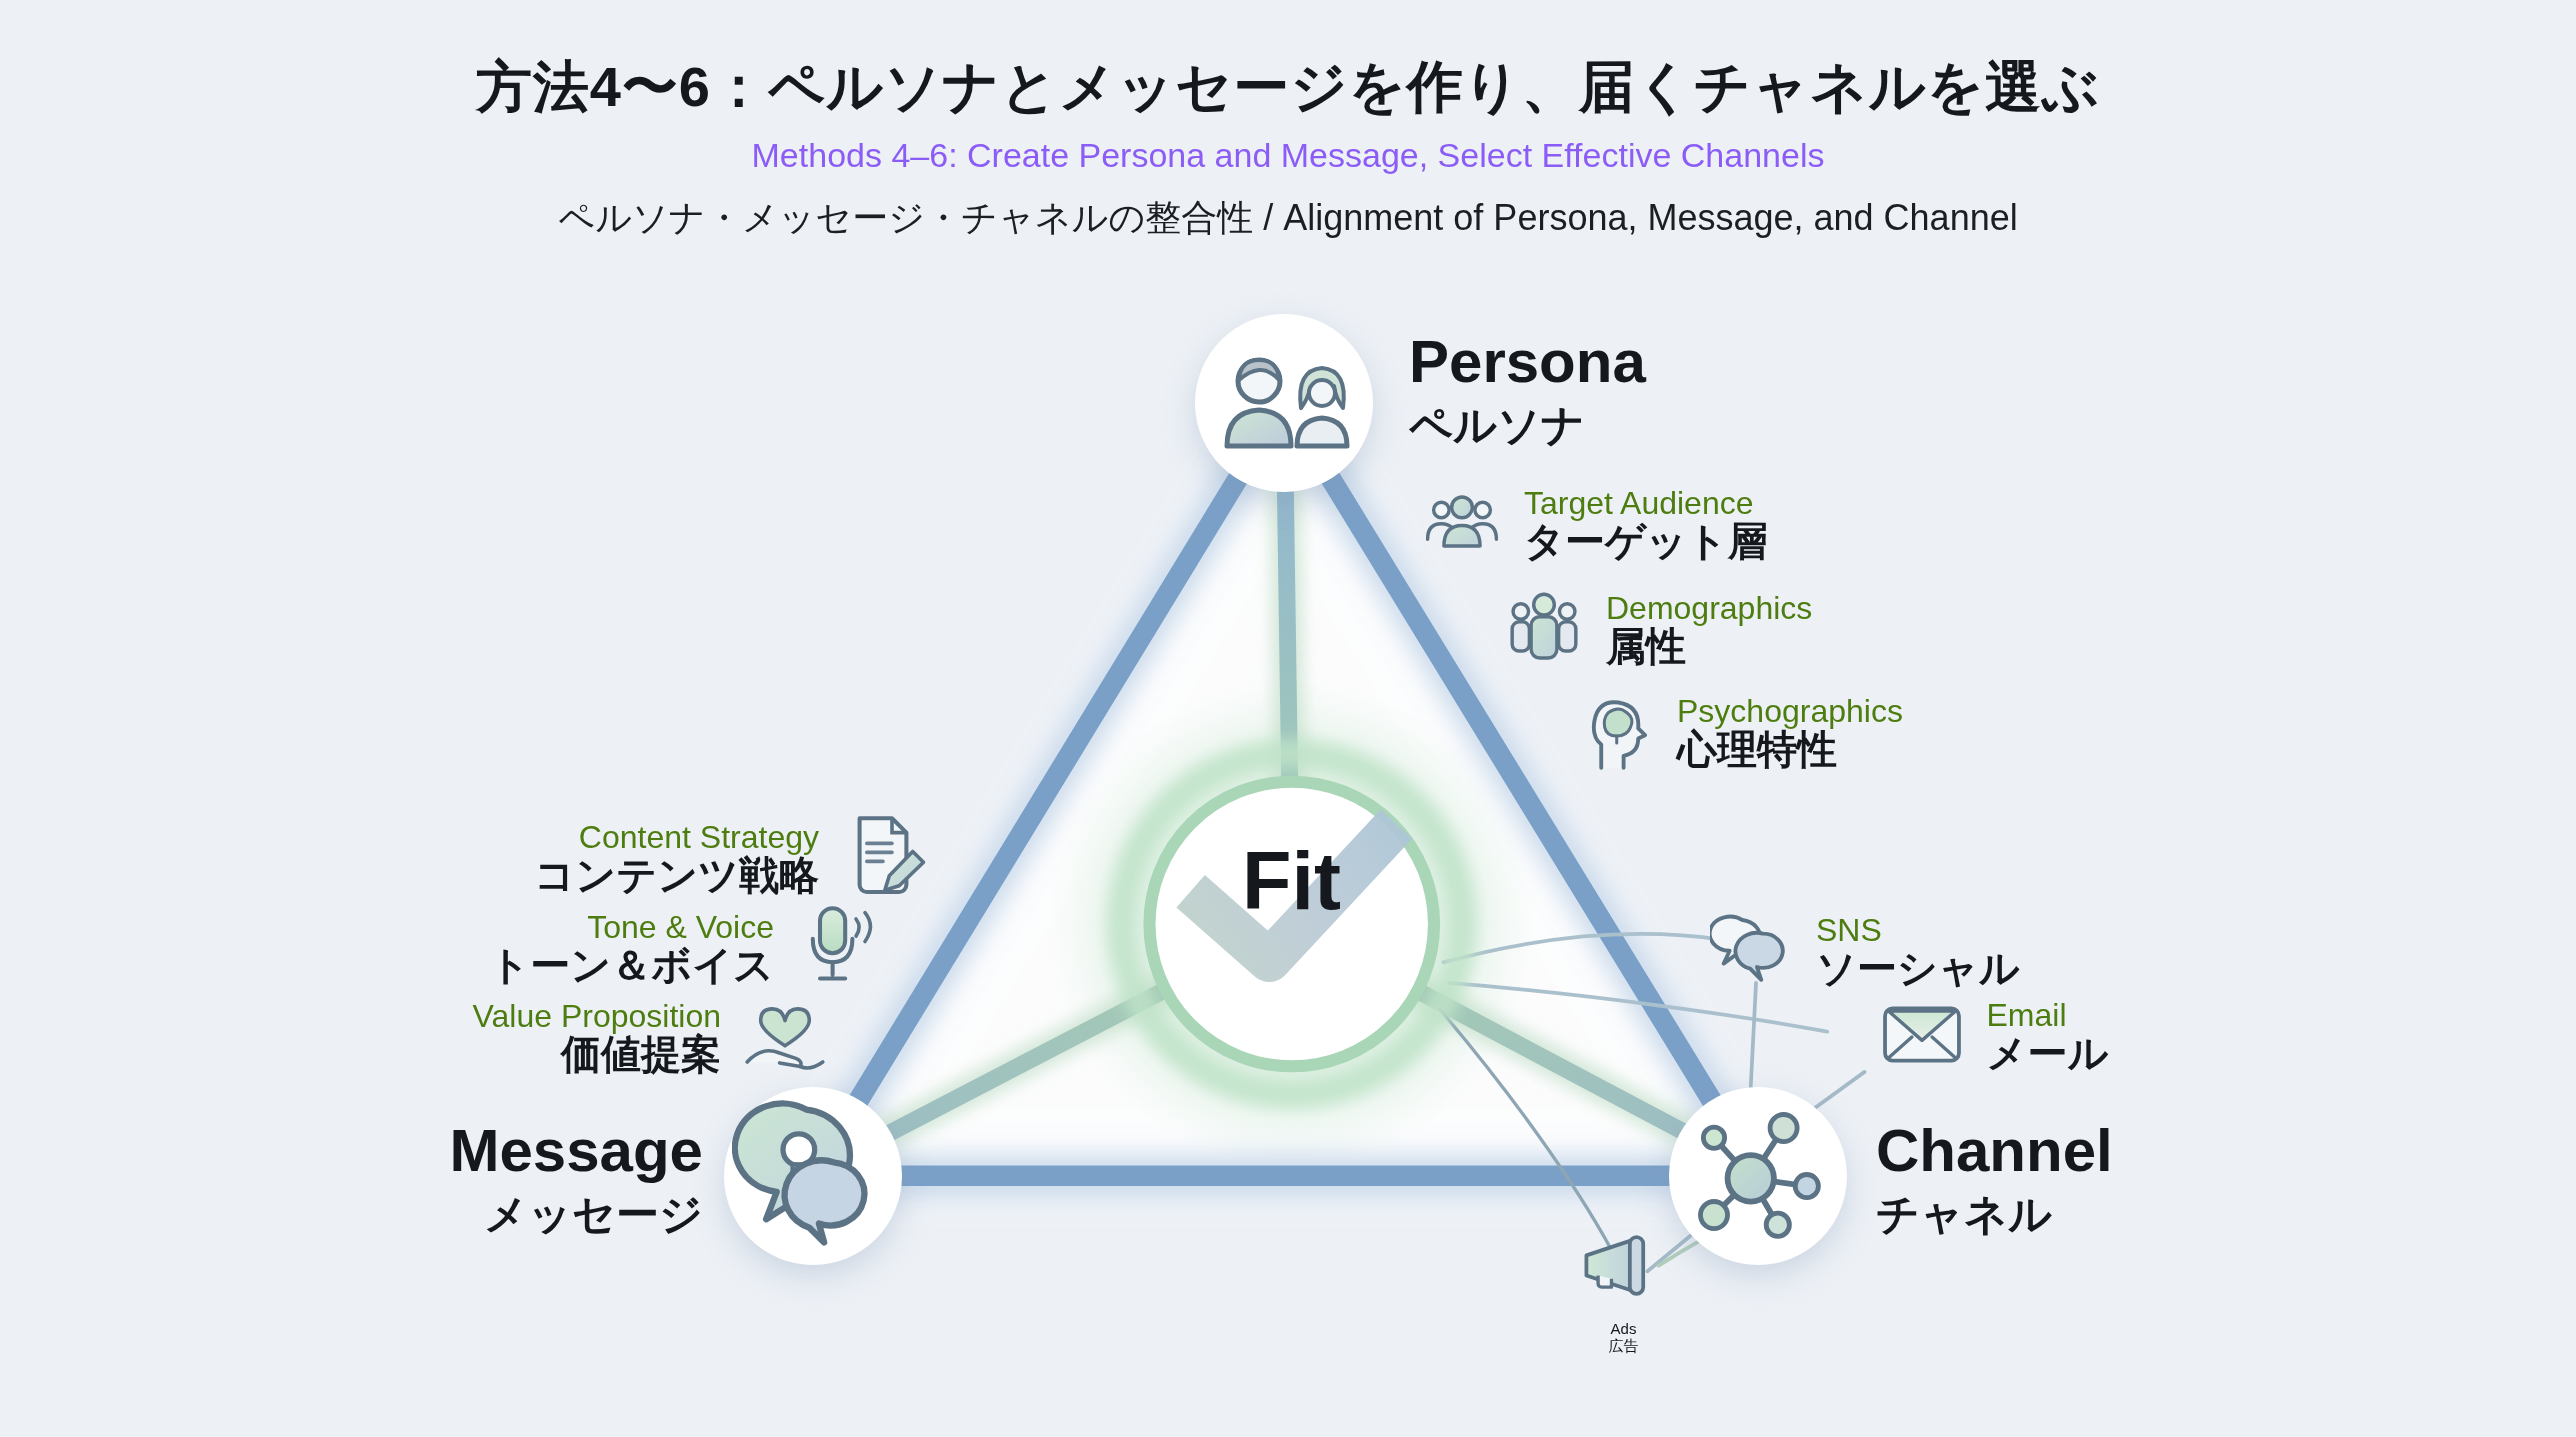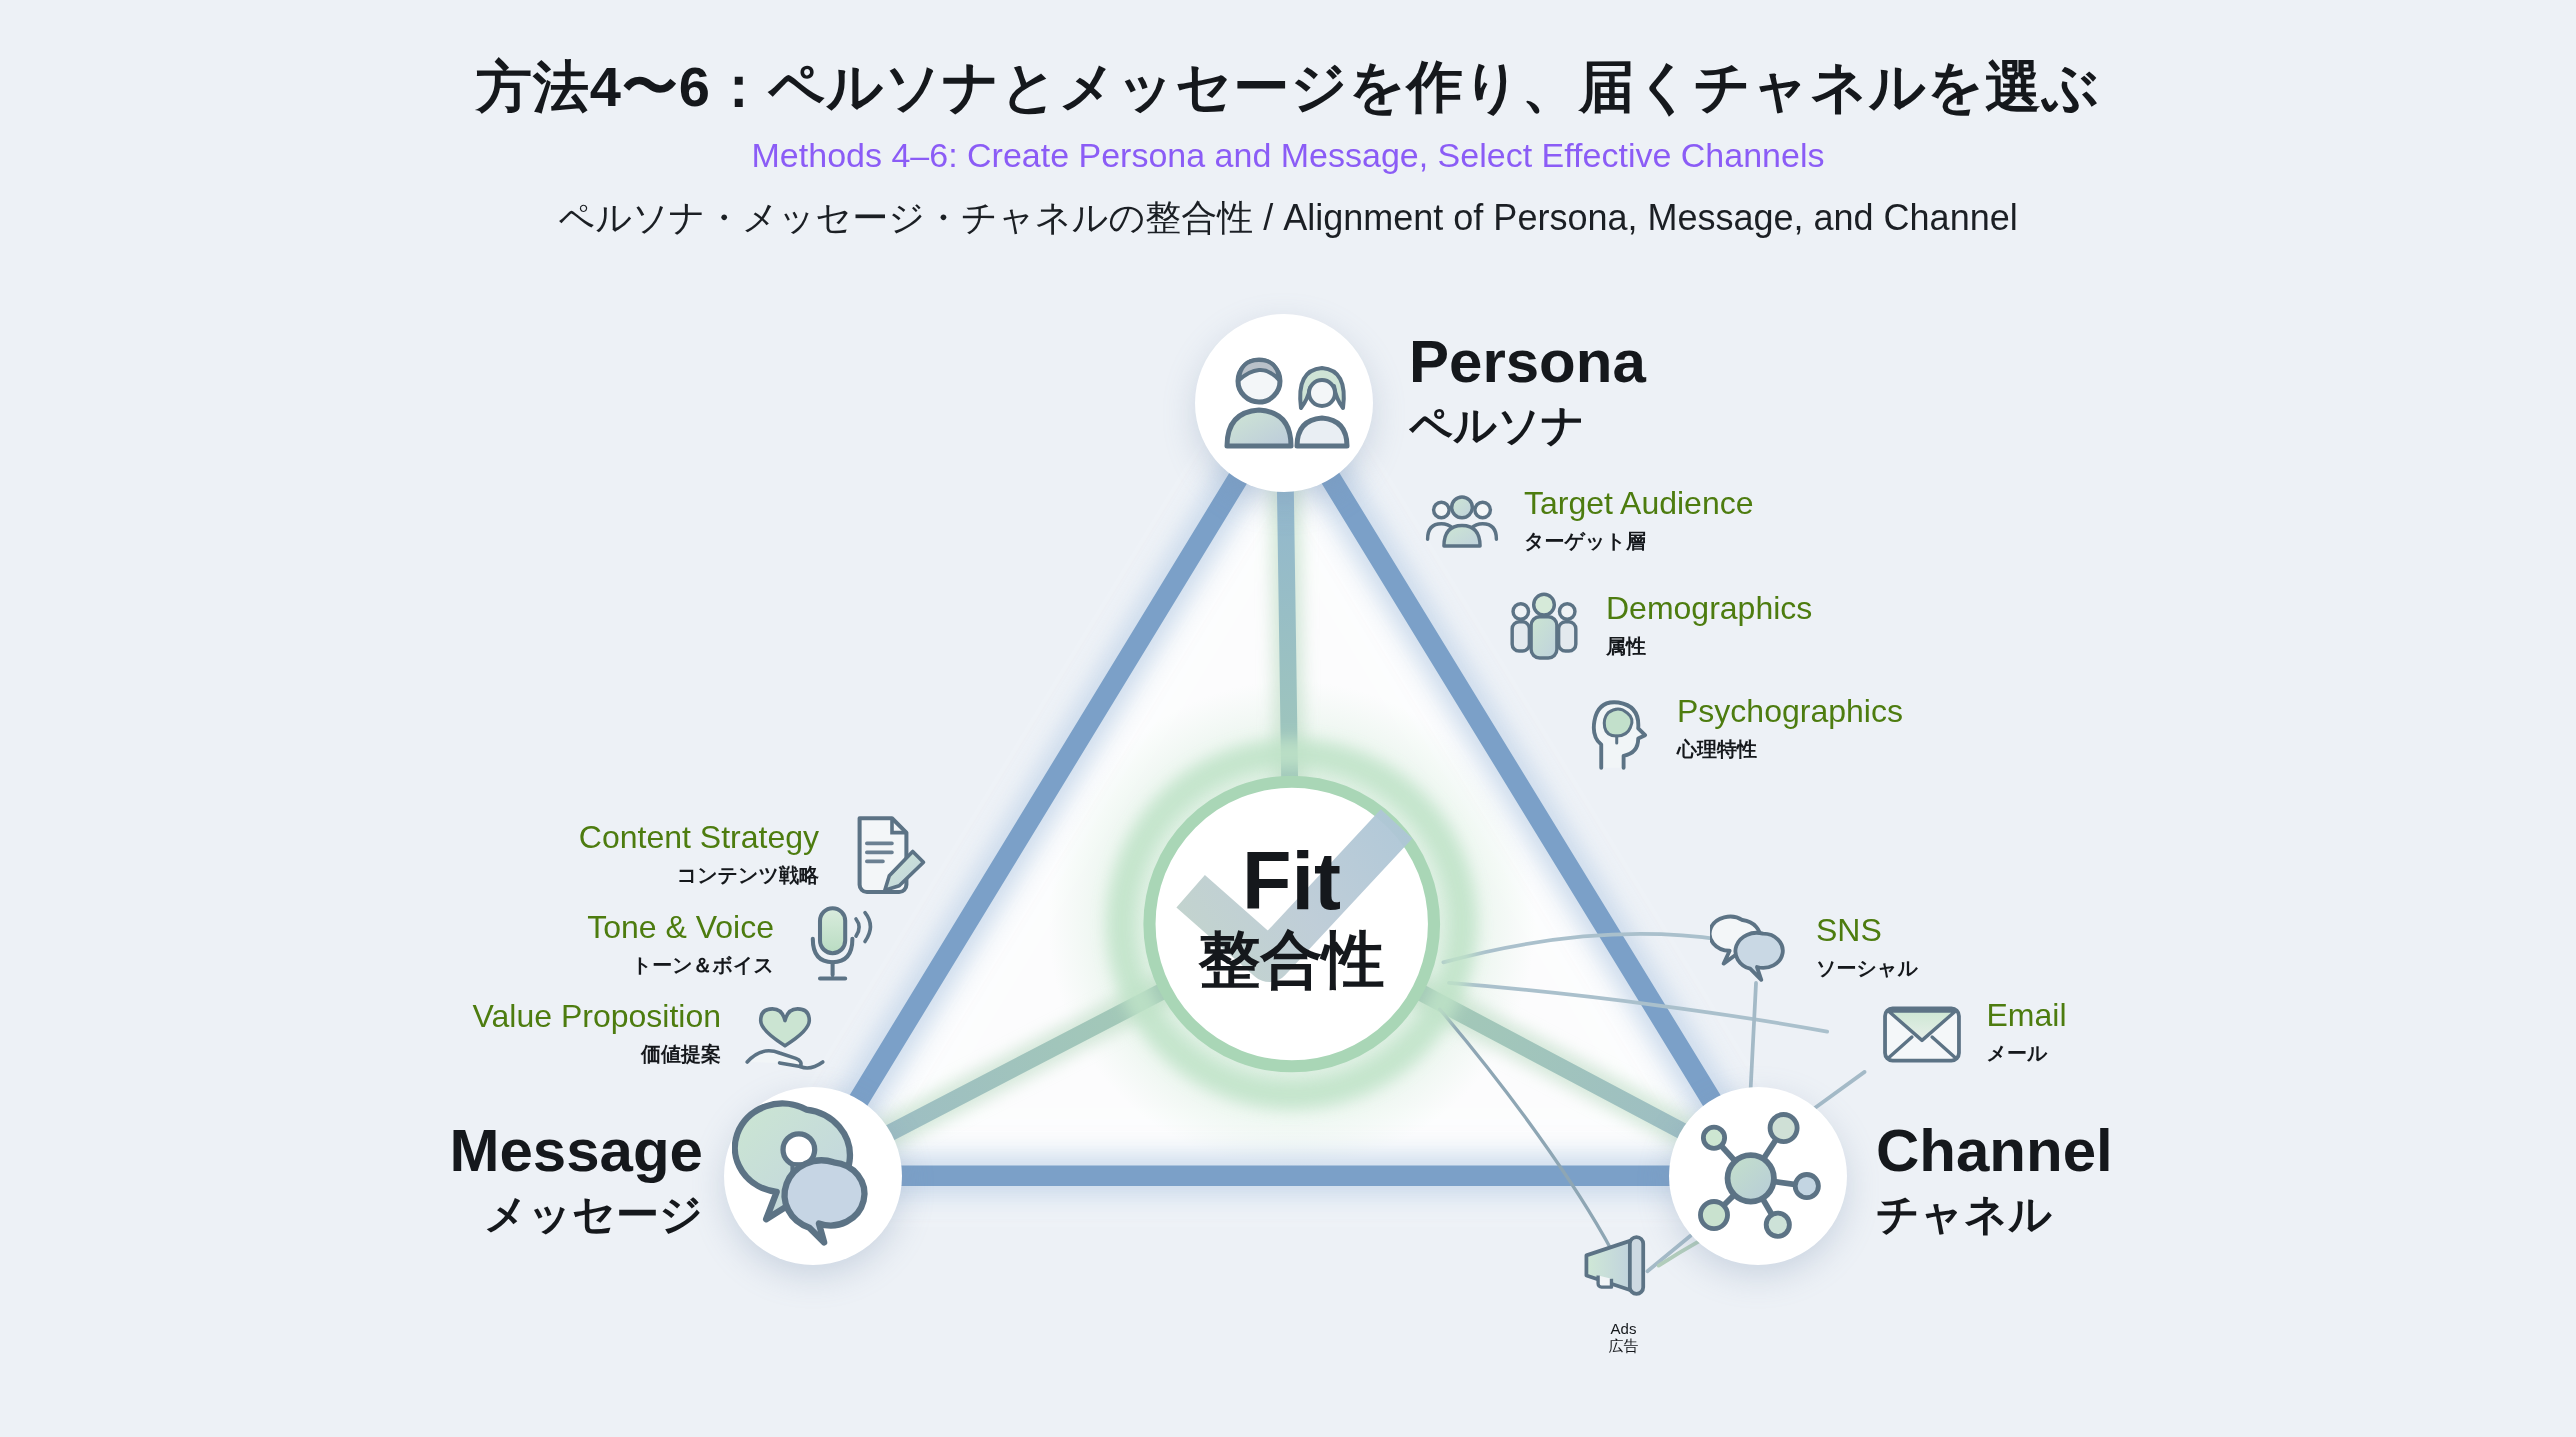--- a/index.html
+++ b/index.html
@@ -20,21 +20,21 @@
   
   .vertex-label .en{font-size:60px;font-weight:700;line-height:62px;}
   .vertex-label .jp{font-size:43px;font-weight:700;line-height:49px;margin-top:7.5px;}
   
   .fit-label{left:1151px;top:839px;width:281px;text-align:center;}
   .fit-label .en{font-size:81px;font-weight:700;line-height:84px;}
   .fit-label .jp{font-size:62px;font-weight:700;line-height:69px;margin-top:1.9px;}
   
   .sat{display:flex;align-items:center;gap:19px;}
   .sat .txt .en{font-size:32px;font-weight:500;line-height:38px;color:#4d7c0f;}
-  .sat .txt .jp{font-size:20px;font-weight:700;line-height:38px;}
+  .sat .txt .jp{font-size:40px;font-weight:700;line-height:38px;}
   .sat-right{justify-content:flex-end;}
   .sat-right .txt{text-align:right;}
   .sat-col{display:flex;flex-direction:column;align-items:center;gap:17px;}
   .sat-col .txt{text-align:center;}
   svg{display:block;}
 </style>
 </head>
 <body>
 
 <svg class="abs" style="left:0;top:0" width="2576" height="1438" viewBox="0 0 2752 1536">
@@ -179,21 +179,20 @@
   <div class="en">Message</div>
   <div class="jp">メッセージ</div>
 </div>
 <div class="abs vertex-label" style="left:1876px;top:1120px;">
   <div class="en">Channel</div>
   <div class="jp">チャネル</div>
 </div>
 
 <div class="abs fit-label">
   <div class="en">Fit</div>
-  <div class="jp">整合性</div>
 </div>
 
 <div class="abs title-jp">方法4〜6：ペルソナとメッセージを作り、届くチャネルを選ぶ</div>
 <div class="abs title-en">Methods 4–6: Create Persona and Message, Select Effective Channels</div>
 <div class="abs title-align">ペルソナ・メッセージ・チャネルの整合性 / Alignment of Persona, Message, and Channel</div>
 
 <div class="abs sat" style="left:1419px;top:479px;">
   <svg width="86" height="86" viewBox="0 0 100 100">
     <defs>
         <linearGradient id="gGrp" x1="0" y1="0" x2="1" y2="1">

